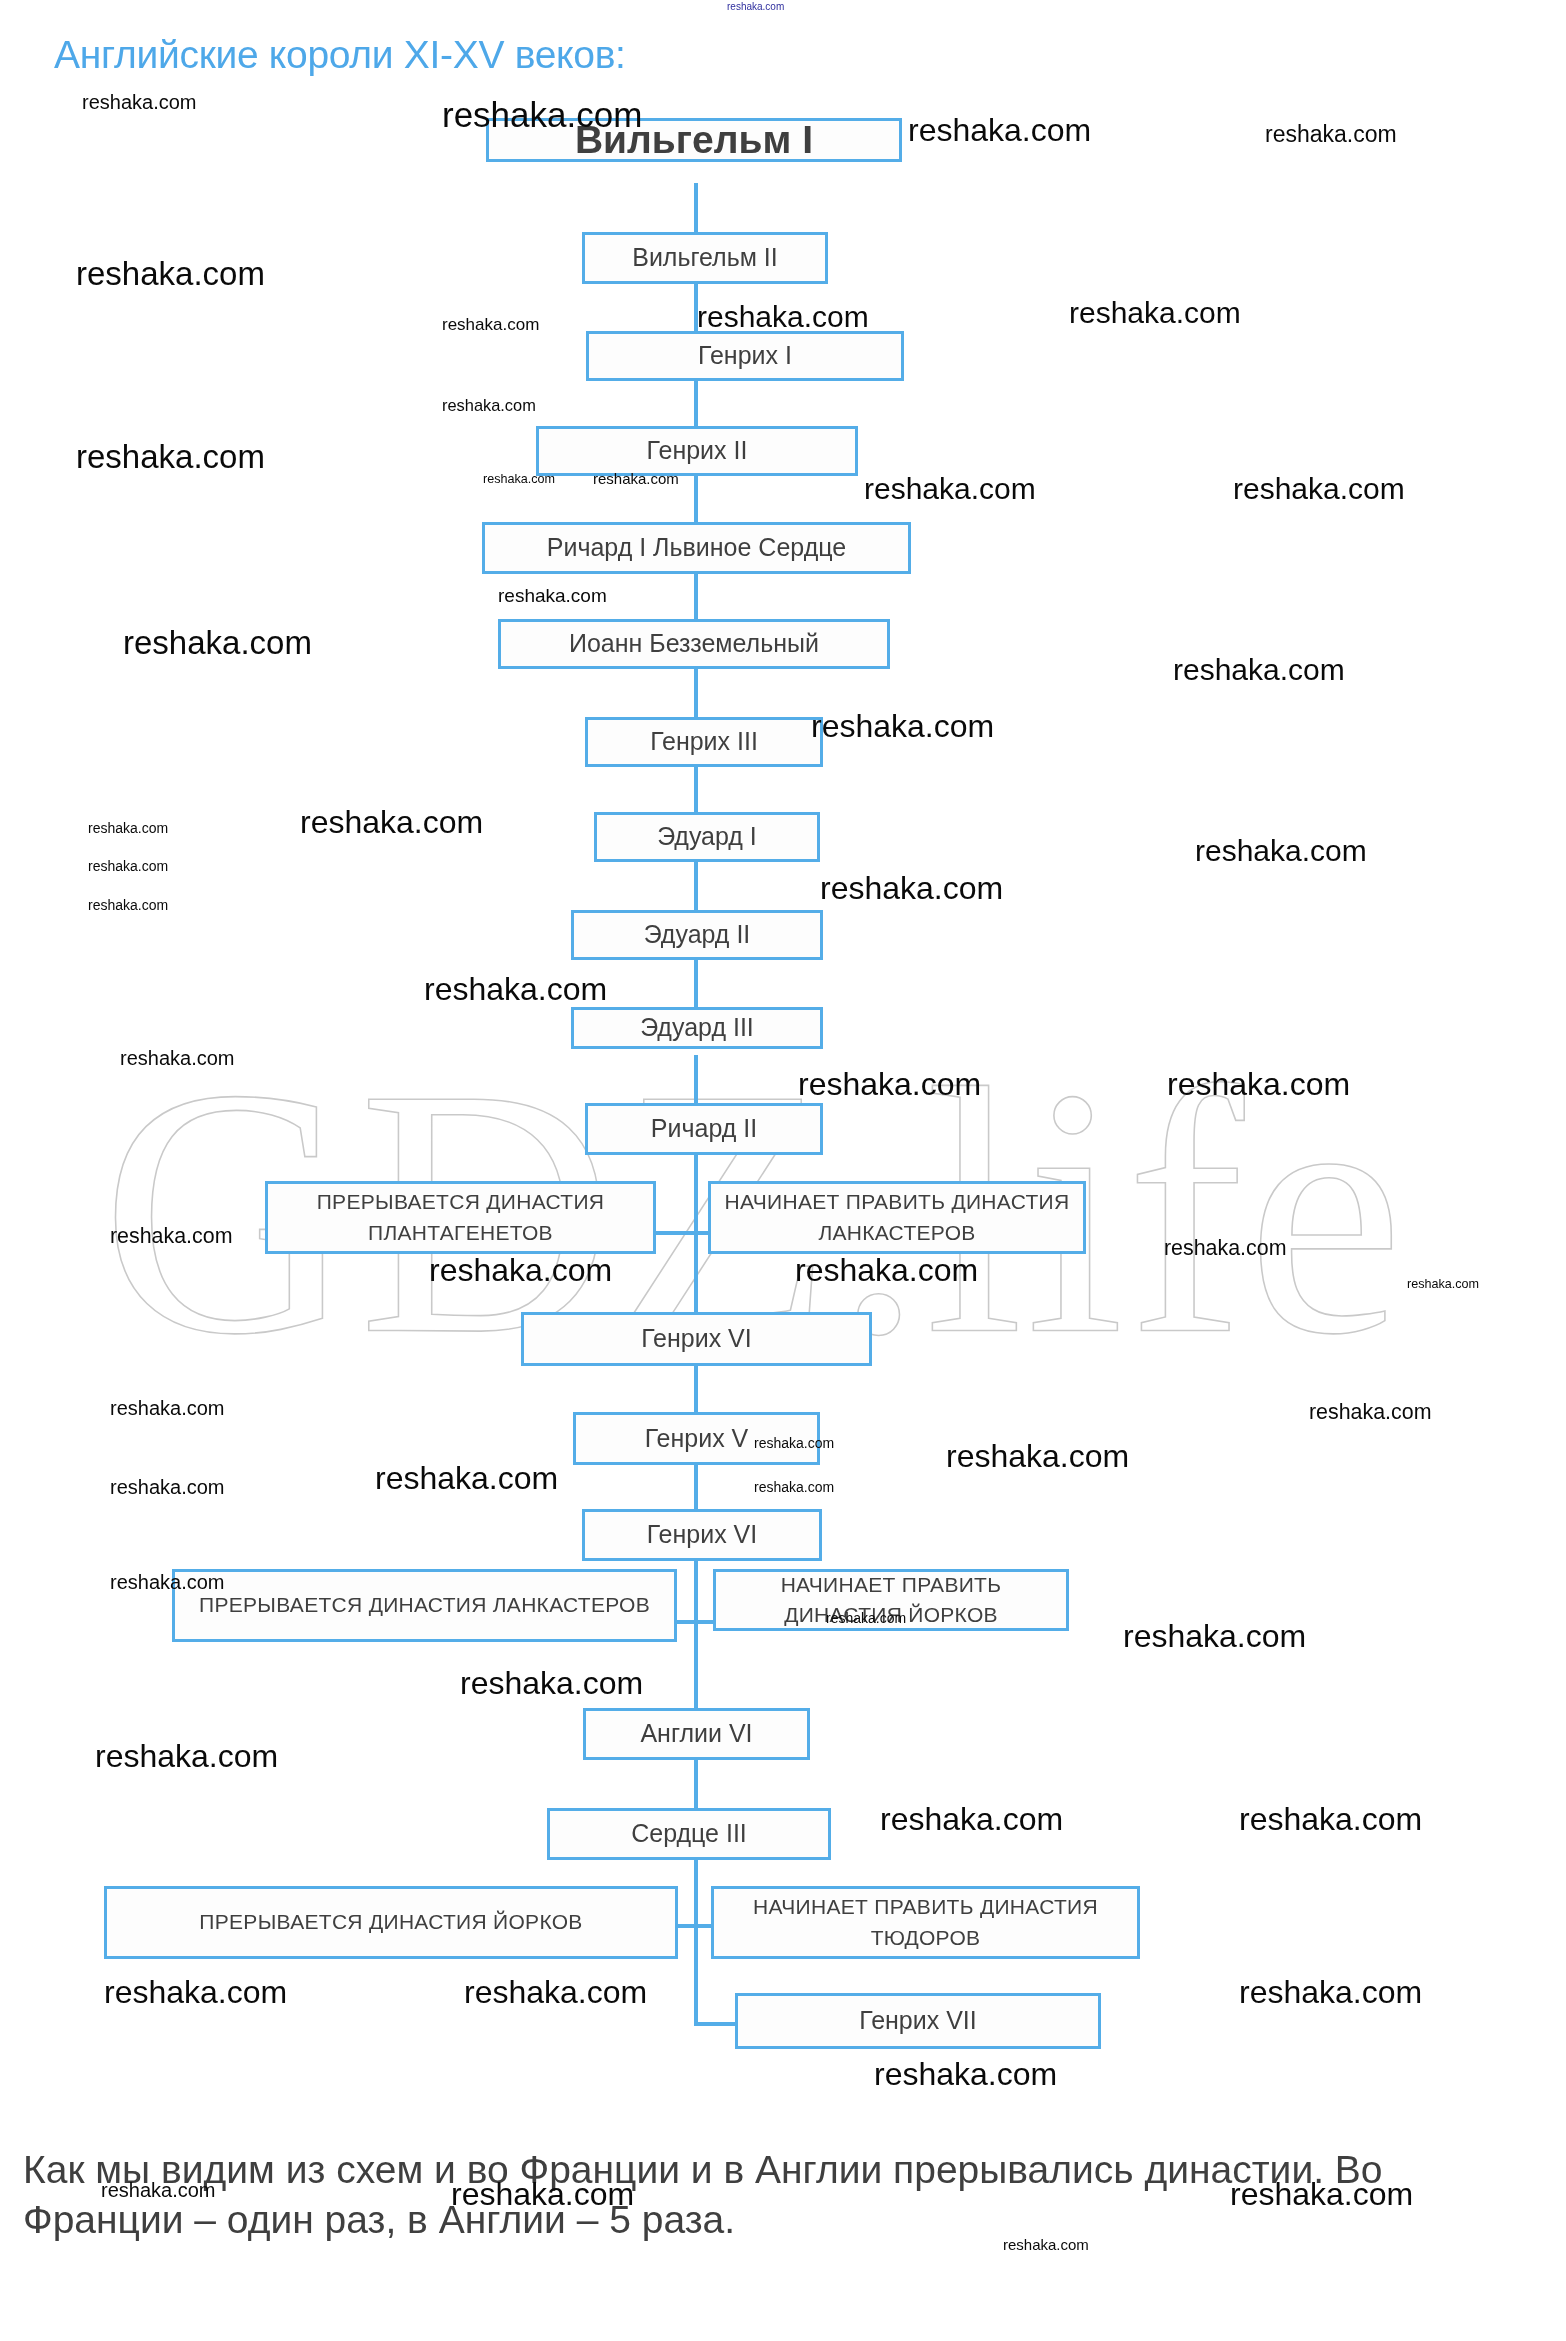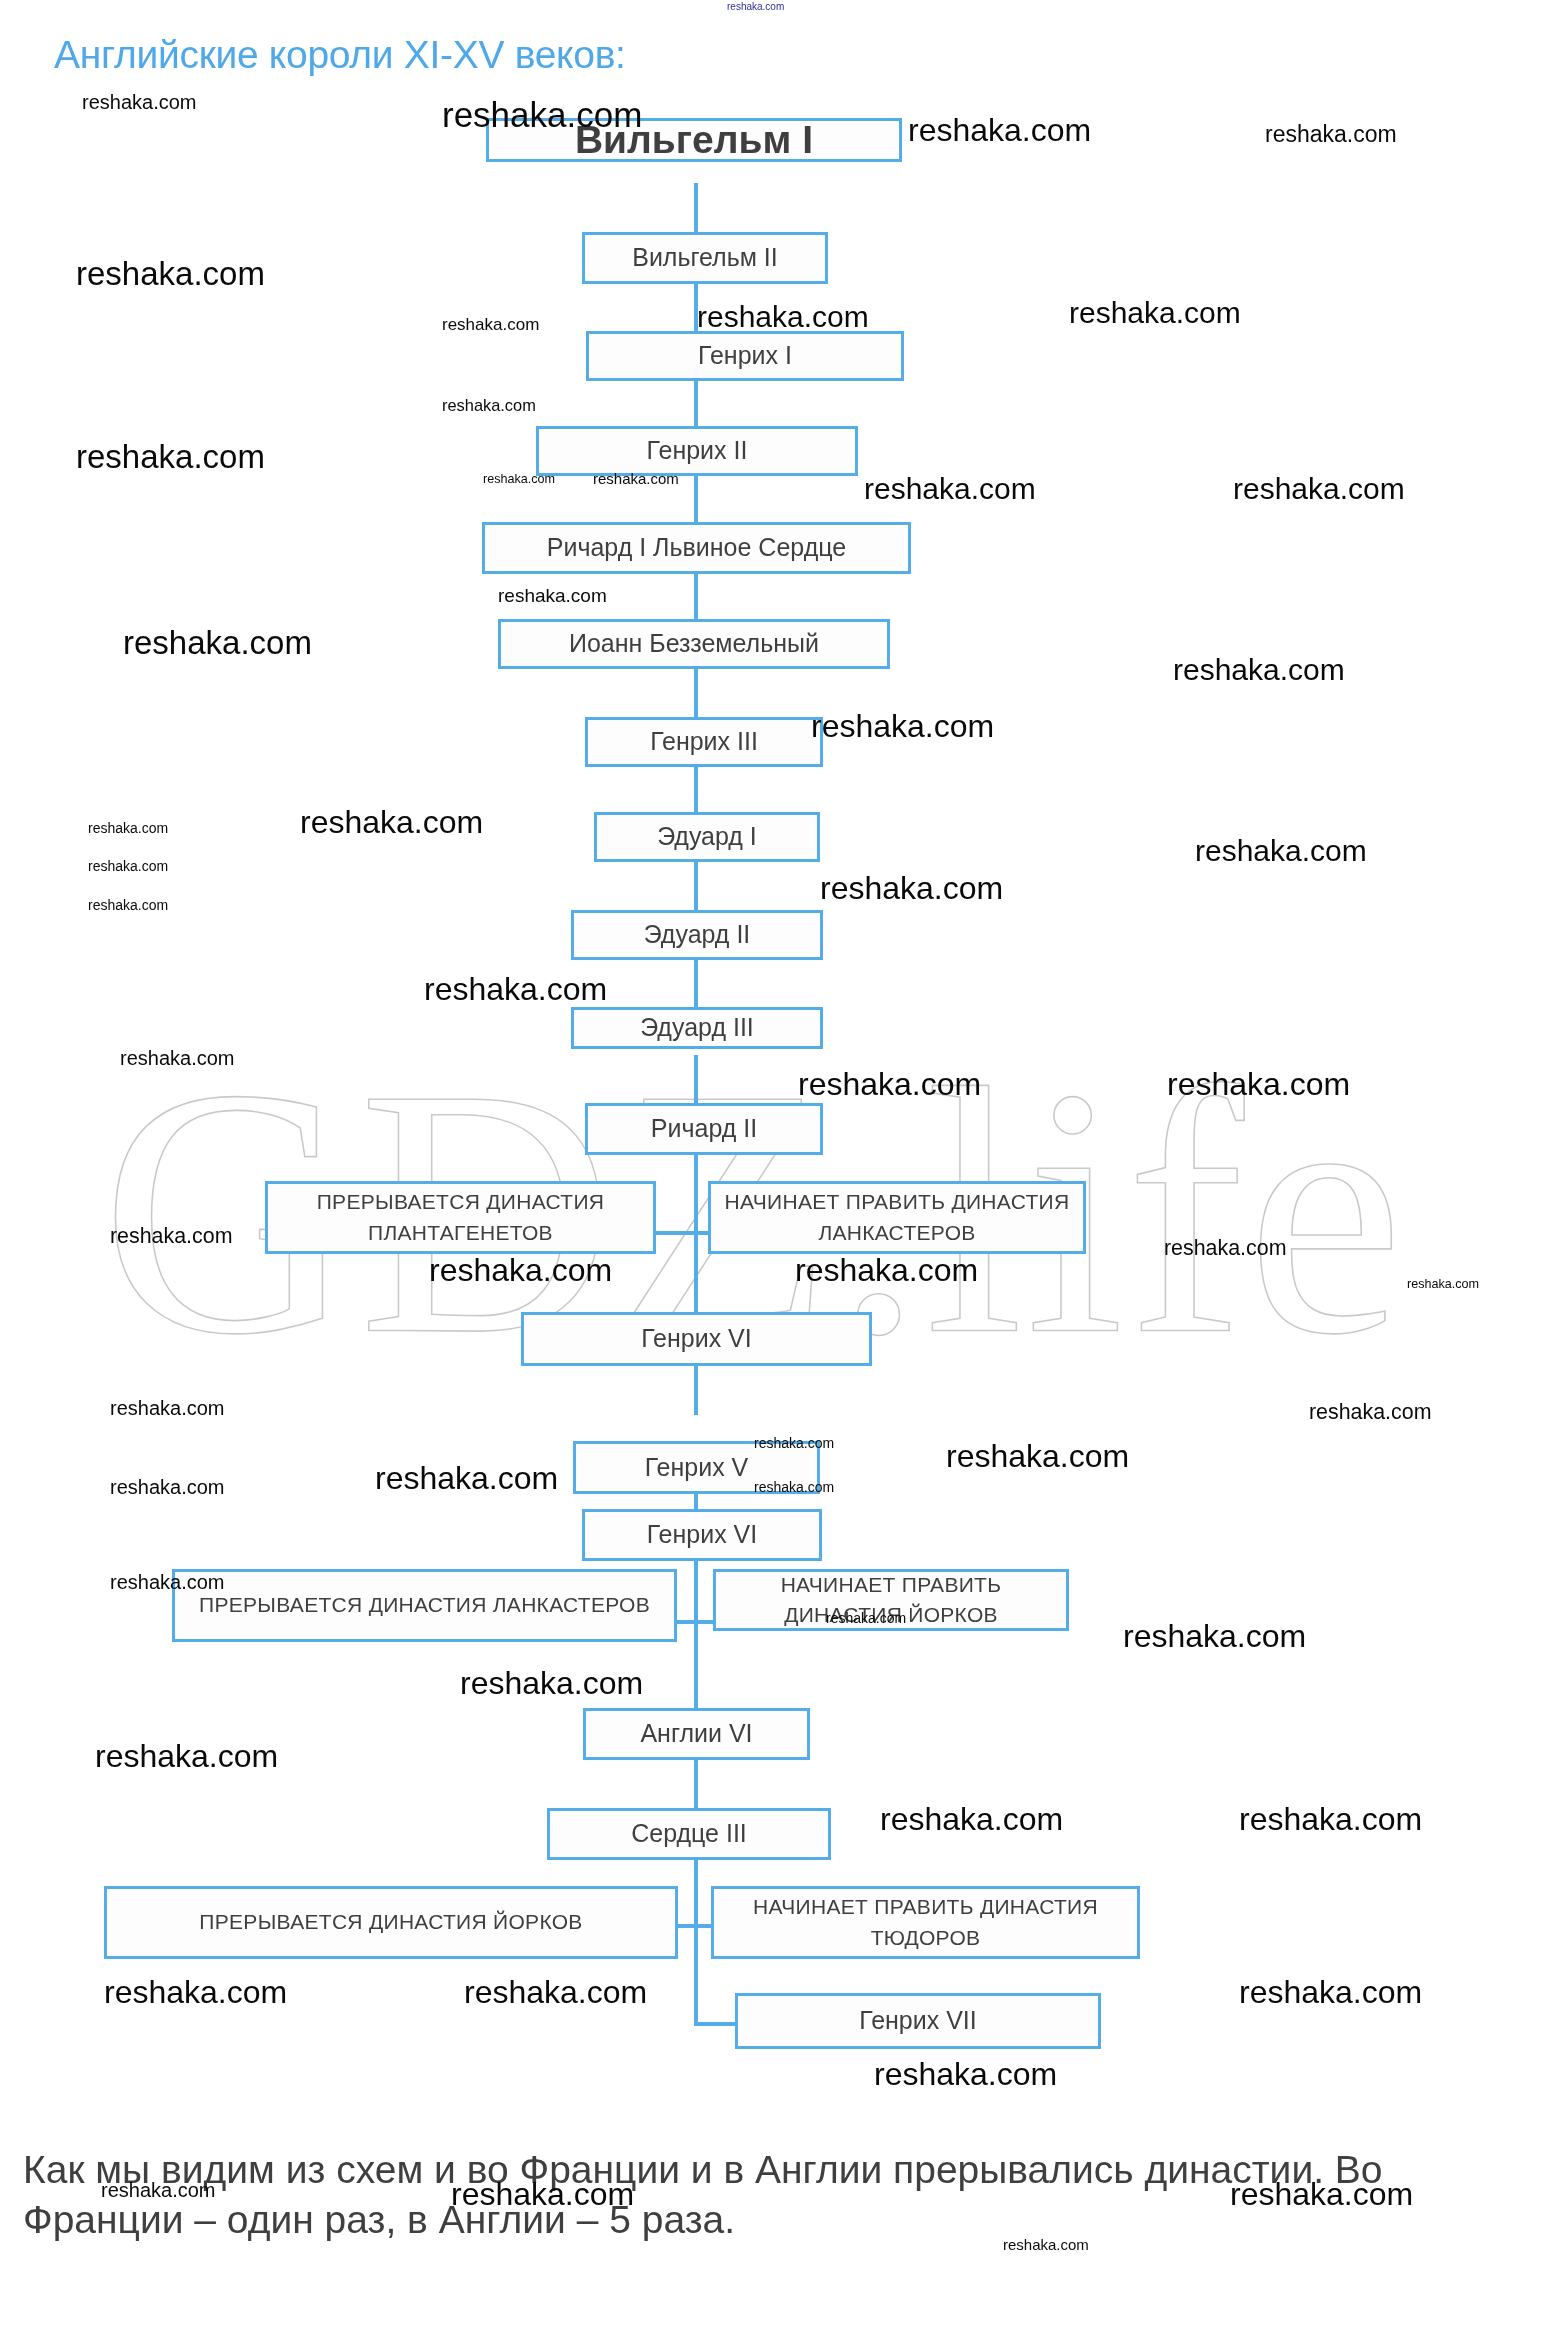--- a/index.html
+++ b/index.html
@@ -198,21 +198,21 @@
   </div>
 
   <div class="node caps" style="left:265px; top:1181px; width:391px; height:73px;">
     <span>ПРЕРЫВАЕТСЯ ДИНАСТИЯ ПЛАНТАГЕНЕТОВ</span>
   </div>
 
   <div class="node" style="left:521px; top:1312px; width:351px; height:54px;">
     <span>Генрих VI</span>
   </div>
 
-  <div class="node" style="left:573px; top:1412px; width:247px; height:53px;margin-top:29px;">
+  <div class="node" style="left:573px; top:1412px; width:247px; height:53px;">
     <span>Генрих V</span>
   </div>
 
   <div class="node" style="left:582px; top:1509px; width:240px; height:52px;">
     <span>Генрих VI</span>
   </div>
 
   <div class="node caps" style="left:172px; top:1569px; width:505px; height:73px;">
     <span>ПРЕРЫВАЕТСЯ ДИНАСТИЯ ЛАНКАСТЕРОВ</span>
   </div>

